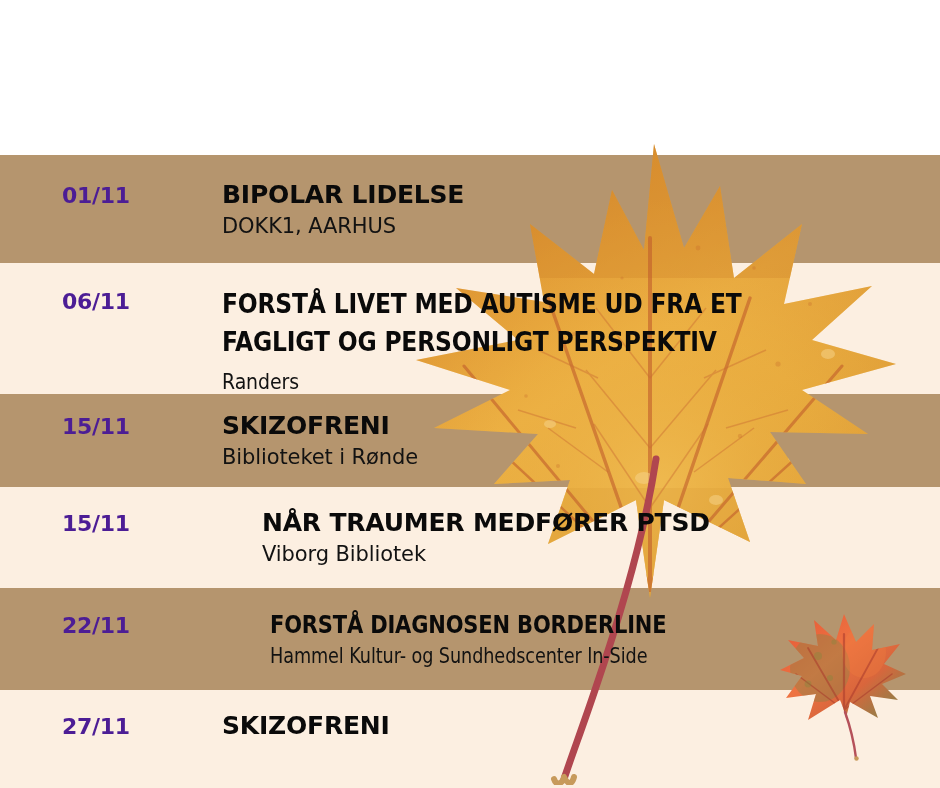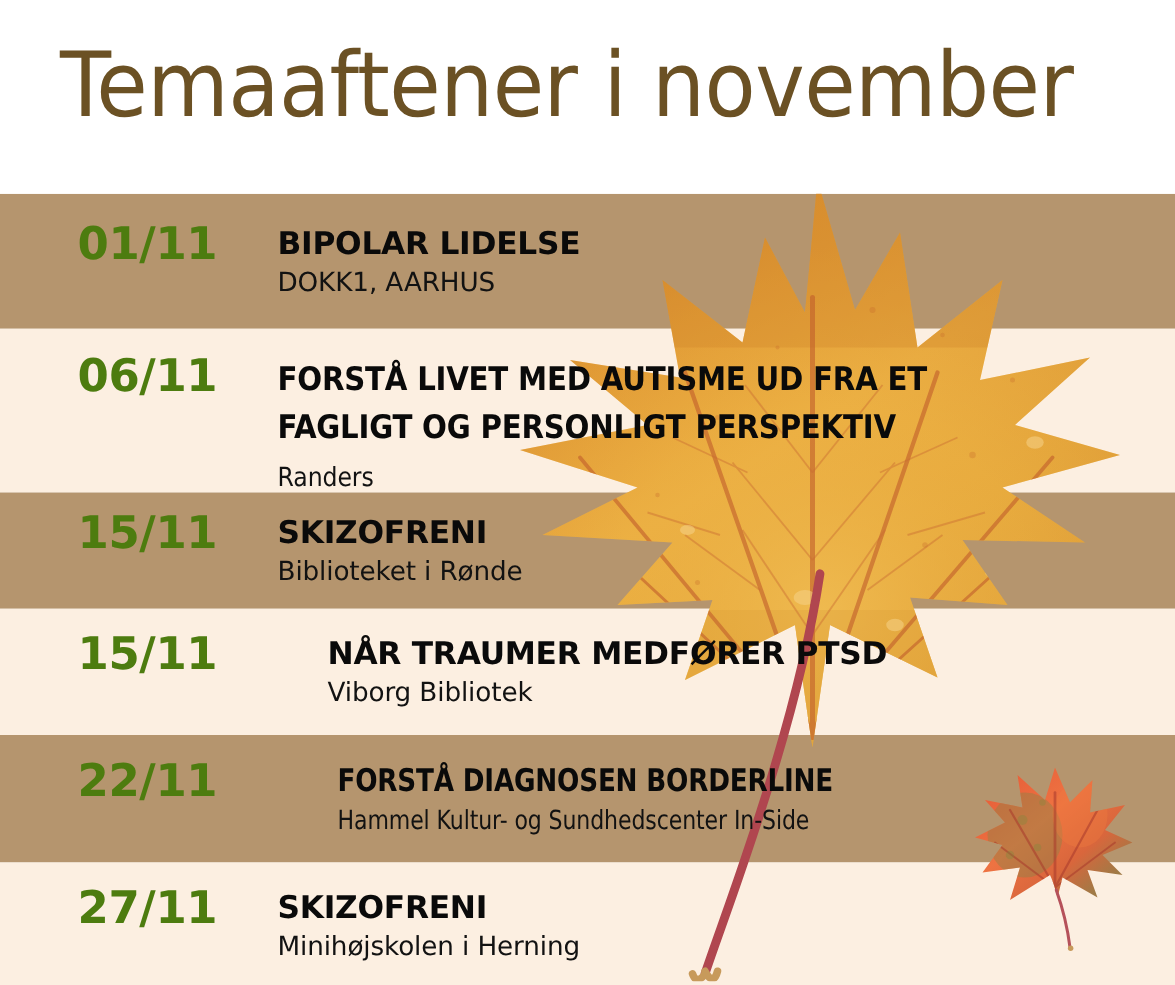--- a/index.html
+++ b/index.html
@@ -76,23 +76,23 @@
     position: absolute;
     left: 0;
     width: 940px;
   }
 
   .row-date {
     position: absolute;
     left: 62px;
     font-family: "DejaVu Sans", sans-serif;
     font-weight: 700;
-    font-size: 36px;
+    font-size: 22px;
     line-height: 30px;
-    color: #4d7c0f;
+    color: #4c1d95;
     letter-spacing: -0.3px;
     white-space: nowrap;
   }
 
   .row-body {
     position: absolute;
     left: 222px;
     right: 24px;
   }
 
@@ -285,23 +285,20 @@
         <circle cx="40" cy="44" r="4"></circle>
           <circle cx="52" cy="66" r="3"></circle>
         <circle cx="30" cy="72" r="3.4"></circle>
           <circle cx="56" cy="30" r="2.6"></circle>
       </g>
     </g>
     <path d="M67,100 C72,114 76,130 78,146" stroke="#B5515A" stroke-width="2.4" fill="none" stroke-linecap="round"></path>
     <circle cx="78.5" cy="146.5" r="2.2" fill="#C79A5B"></circle>
   </svg>
 
-  <div id="header">
-    <div id="poster-title">Temaaftener i november</div>
-  </div>
 
   <div id="rowtext">
 
     <div class="row" style="top:155px; height:108px;">
       <div class="row-date" style="top:26px;">01/11</div>
       <div class="row-body" style="top:24px;">
         <div class="row-title">BIPOLAR LIDELSE</div>
         <div class="row-sub">DOKK1, AARHUS</div>
       </div>
     </div>
@@ -336,19 +333,18 @@
       <div class="row-body xnarrow" style="top:21px;margin-left:48px;">
         <div class="row-title">FORSTÅ DIAGNOSEN BORDERLINE</div>
         <div class="row-sub">Hammel Kultur- og Sundhedscenter In-Side</div>
       </div>
     </div>
 
     <div class="row" style="top:690px; height:78px;">
       <div class="row-date" style="top:22px;">27/11</div>
       <div class="row-body" style="top:20px;">
         <div class="row-title">SKIZOFRENI</div>
-        <div class="row-sub">Minihøjskolen i Herning</div>
       </div>
     </div>
 
   </div>
 
 </div>
 
 </body></html>

